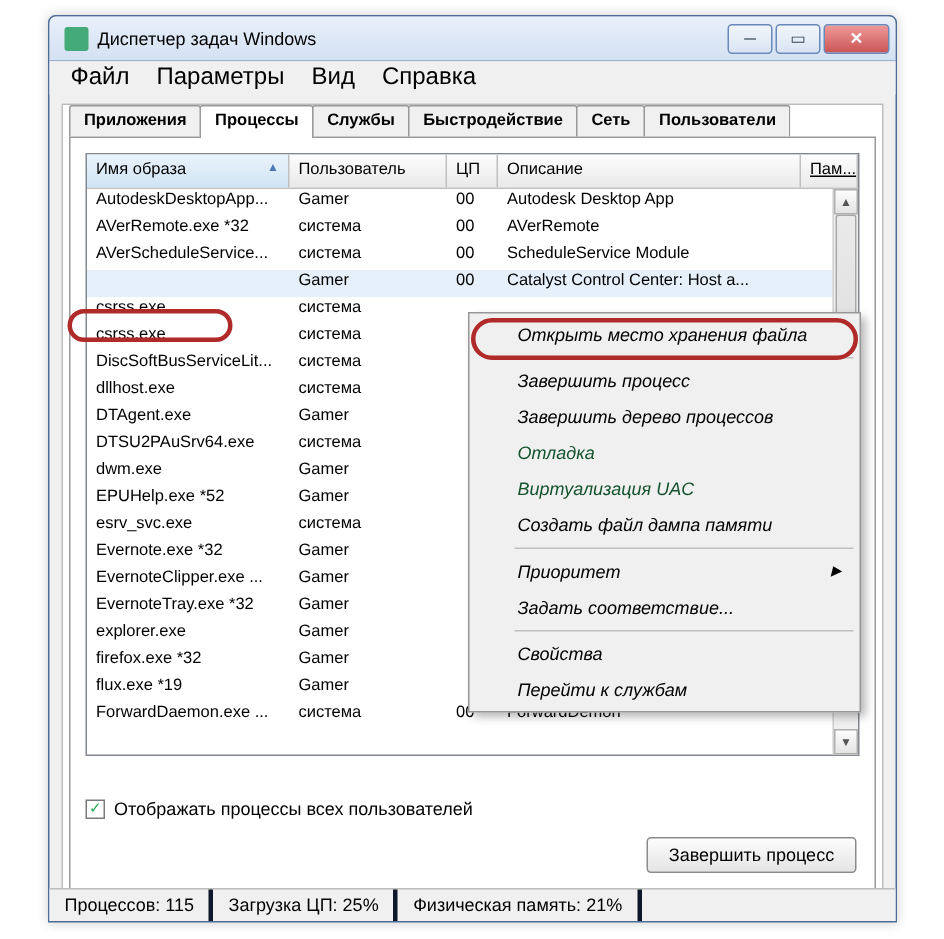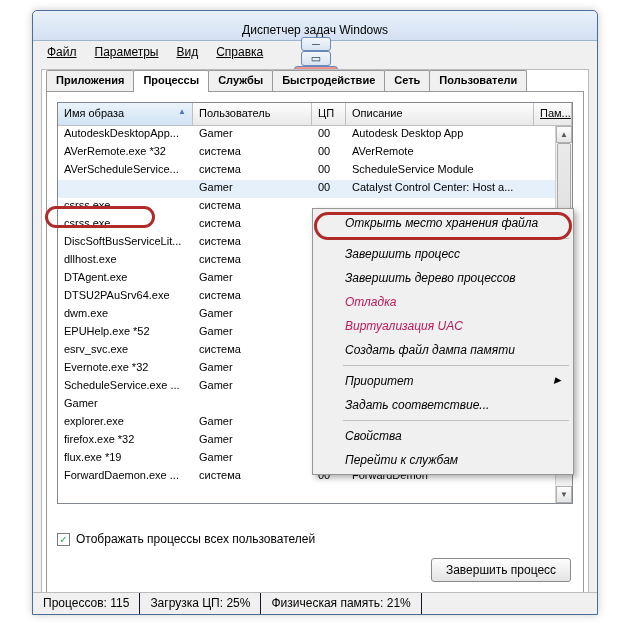--- a/index.html
+++ b/index.html
@@ -1,64 +1,64 @@
 <!DOCTYPE html>
 <html><head>
 <meta charset="utf-8">
 <style>
 * { box-sizing: border-box; margin: 0; padding: 0; font-family: "Segoe UI", Tahoma, sans-serif; }
 body { background: #fff; width: 629px; height: 626px; overflow: hidden; position: relative; }
 
 .window { position: absolute; left: 32px; top: 10px; width: 566px; height: 605px; background: #f0f0f0; border: 1px solid #4d6d99; border-radius: 5px 5px 0 0; box-shadow: 0 0 8px rgba(0,0,0,.2); }
 
-.titlebar { height: 30px; background: linear-gradient(#e8f0fa,#d4e1f3); border-bottom: 1px solid #9db4d1; display: flex; align-items: center; padding: 12px 4px; border-radius: 5px 5px 0 0; flex-direction: column; }
+.titlebar { height: 30px; background: linear-gradient(#e8f0fa,#d4e1f3); border-bottom: 1px solid #9db4d1; display: flex; align-items: center; padding: 12px 4px; border-radius: 5px 5px 0 0; }
 .titlebar .icon { width: 16px; height: 16px; margin: 0 6px; background: #4a7; border-radius: 2px; }
 .titlebar .title { font-size: 12px; color: #000; flex: 1; }
 .winbtn { width: 30px; height: 20px; margin-left: 2px; border: 1px solid #6a89b8; border-radius: 3px; background: linear-gradient(#f2f6fb,#d9e4f2); display: flex; align-items: center; justify-content: center; font-size: 11px; color: #345; cursor: pointer; }
 .winbtn.close { width: 44px; background: linear-gradient(#e99,#c55); color: #fff; font-weight: bold; }
 
 .menubar { height: 22px; background: #f0f0f0; display: flex; align-items: center; padding: 0 6px; gap: 2px; }
-.menubar span { font-size: 12px; padding: 2px 8px; cursor: pointer; text-decoration: underline; }
+.menubar span { font-size: 16px; padding: 2px 8px; cursor: pointer; }
 
 .inner { margin: 6px 8px 8px 8px; background: #fff; border: 1px solid #bcbcbc; height: 534px; position: relative; }
 
 .tabs { display: flex; position: relative; top: 0; left: 4px; height: 22px; }
 .tab { border: 1px solid #999; border-bottom: none; background: #f0f0f0; font-size: 11px; padding: 3px 9px 2px 9px; margin-right: -1px; border-radius: 2px 2px 0 0; cursor: pointer; font-weight: bold; }
 .tab.active { background: #fff; position: relative; z-index: 2; padding-bottom: 3px; }
 
 .tabpanel { border: 1px solid #999; background: #fff; margin: -1px 4px 4px 4px; height: 504px; position: relative; }
 
 .listbox { position: absolute; left: 10px; top: 10px; right: 10px; height: 402px; border: 1px solid #828790; background: #fff; overflow: hidden; }
 .lh { display: flex; height: 23px; background: linear-gradient(#fdfdfd,#e9e9e9); border-bottom: 1px solid #c0c0c0; }
 .lh div { border-right: 1px solid #c0c0c0; font-size: 11px; padding: 4px 6px; overflow: hidden; white-space: nowrap; }
-.c1 { width: 135px; } .c2 { width: 119px; } .c3 { width: 34px; } .c4 { flex: 1; } .c5 { width: 38px; text-decoration: underline; }
+.c1 { width: 135px; } .c2 { width: 105px; } .c3 { width: 34px; } .c4 { flex: 1; } .c5 { width: 38px; text-decoration: underline; }
 .lh .c1 { background: linear-gradient(#eaf3fb,#d0e3f5); }
 .sort { float: right; font-size: 8px; color: #4a7ab5; }
 
 .rows { overflow: hidden; }
 .row { display: flex; height: 18px; font-size: 11px; }
 .row div { padding: 1px 6px; overflow: hidden; white-space: nowrap; text-overflow: ellipsis; }
 .row.sel { background: #e5f0fb; }
 .row.sel .c1 { position: relative; margin-top: 48px; }
 
 .scrollbar { position: absolute; right: 0; top: 23px; bottom: 0; width: 17px; background: #f0f0f0; border-left: 1px solid #d0d0d0; }
 .sbtn { height: 17px; background: linear-gradient(#fdfdfd,#e4e4e4); border: 1px solid #b0b0b0; display: flex; align-items: center; justify-content: center; font-size: 8px; color: #555; }
 .thumb { position: absolute; top: 17px; height: 180px; left: 1px; right: 1px; background: linear-gradient(#eaeaea,#d4d4d4); border: 1px solid #a8a8a8; border-radius: 2px; }
 
 .chkrow { position: absolute; left: 10px; bottom: 48px; display: flex; align-items: center; gap: 6px; font-size: 12px; }
 .chk { width: 13px; height: 13px; border: 1px solid #7a7a7a; background: #fff; display: flex; align-items: center; justify-content: center; font-size: 10px; color: #2a5; }
 
 .endbtn { position: absolute; right: 12px; bottom: 12px; width: 140px; height: 24px; font-size: 12px; background: linear-gradient(#fdfdfd,#e4e4e4); border: 1px solid #8a8a8a; border-radius: 3px; cursor: pointer; }
 
 .statusbar { position: absolute; left: 0; right: 0; bottom: 0; height: 22px; background: #f0f0f0; border-top: 1px solid #bcbcbc; display: flex; font-size: 12px; }
-.statusbar div { padding: 3px 10px; border-right: 1px solid #0f172a; }
+.statusbar div { padding: 3px 10px; border-right: 3px solid #0f172a; }
 
 .ctxmenu { position: absolute; left: 312px; top: 208px; width: 262px; background: #f0f0f0; border: 1px solid #979797; box-shadow: 3px 3px 6px rgba(0,0,0,.3); padding: 2px; z-index: 20; font-style: italic; }
 .mi { font-size: 12px; padding: 5px 22px 5px 30px; cursor: pointer; position: relative; }
-.mi.disabled { color: #be185d; cursor: default; }
+.mi.disabled { color: #14532d; cursor: default; }
 .mi .arrow { position: absolute; right: 10px; top: 6px; font-size: 9px; }
 .sep { height: 1px; background: #c0c0c0; margin: 3px 2px 3px 28px; }
 
 .highlight1 { position: absolute; left: 45px; top: 206px; width: 110px; height: 22px; border: 3px solid #b02a2a; border-radius: 12px; z-index: 30; pointer-events: none; }
 .highlight2 { position: absolute; left: 314px; top: 212px; width: 258px; height: 28px; border: 3px solid #b02a2a; border-radius: 14px; z-index: 30; pointer-events: none; }
 </style>
 </head>
 <body>
 
 <div class="window">
@@ -178,26 +178,27 @@
               <div class="c3"></div>
               <div class="c4"></div>
             </div>
             <div class="row">
               <div class="c1">Evernote.exe *32</div>
               <div class="c2">Gamer</div>
               <div class="c3"></div>
               <div class="c4"></div>
             </div>
             <div class="row">
-              <div class="c1">ScheduleService.exe ...</div>
-              <div class="c2">Gamer</div>
-              <div class="c3"></div>
-              <div class="c4"></div>
-            </div>
-            <div class="row">
+              <div class="c1">EvernoteClipper.exe ...</div>
+              <div class="c2">Gamer</div>
+              <div class="c3"></div>
+              <div class="c4"></div>
+            </div>
+            <div class="row">
+              <div class="c1">EvernoteTray.exe *32</div>
               <div class="c2">Gamer</div>
               <div class="c3"></div>
               <div class="c4"></div>
             </div>
             <div class="row">
               <div class="c1">explorer.exe</div>
               <div class="c2">Gamer</div>
               <div class="c3"></div>
               <div class="c4"></div>
             </div>

